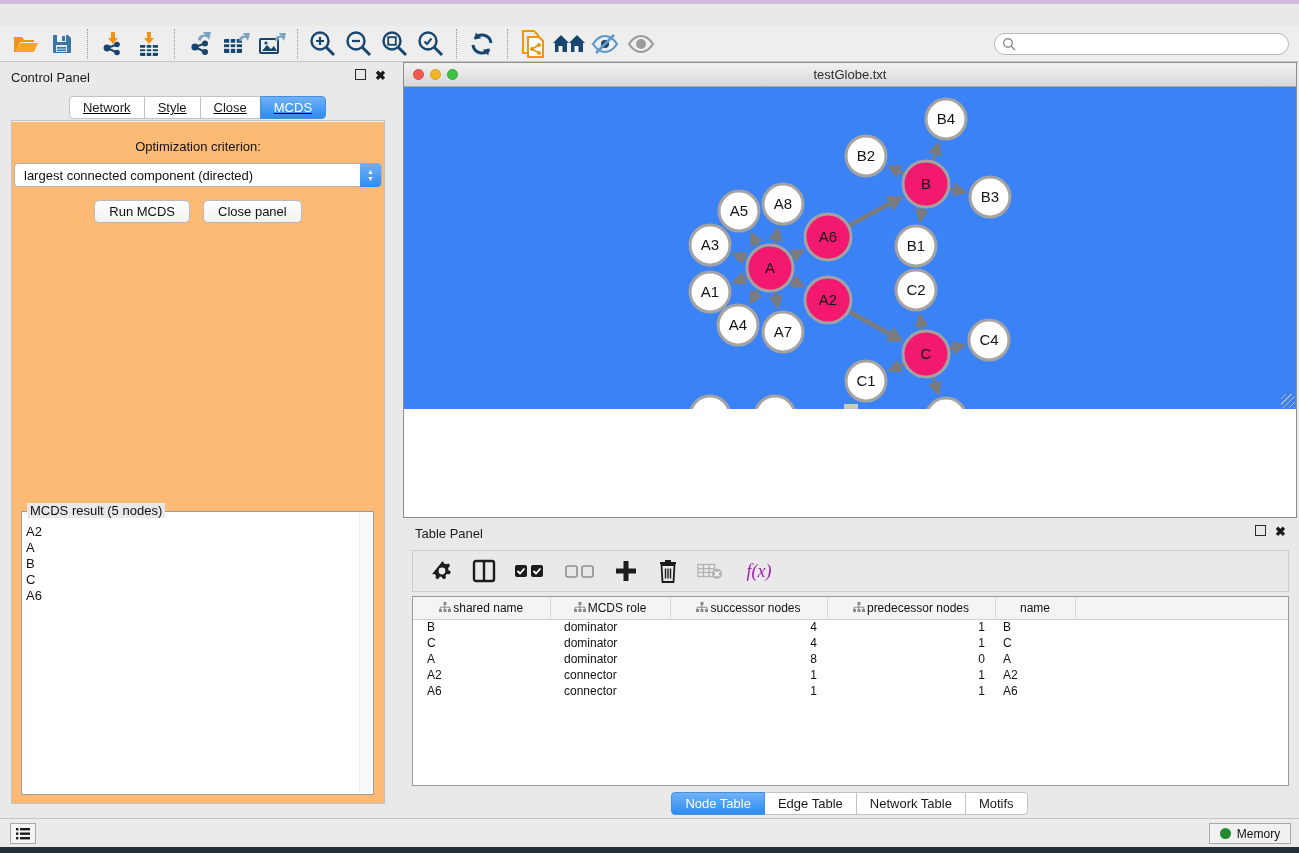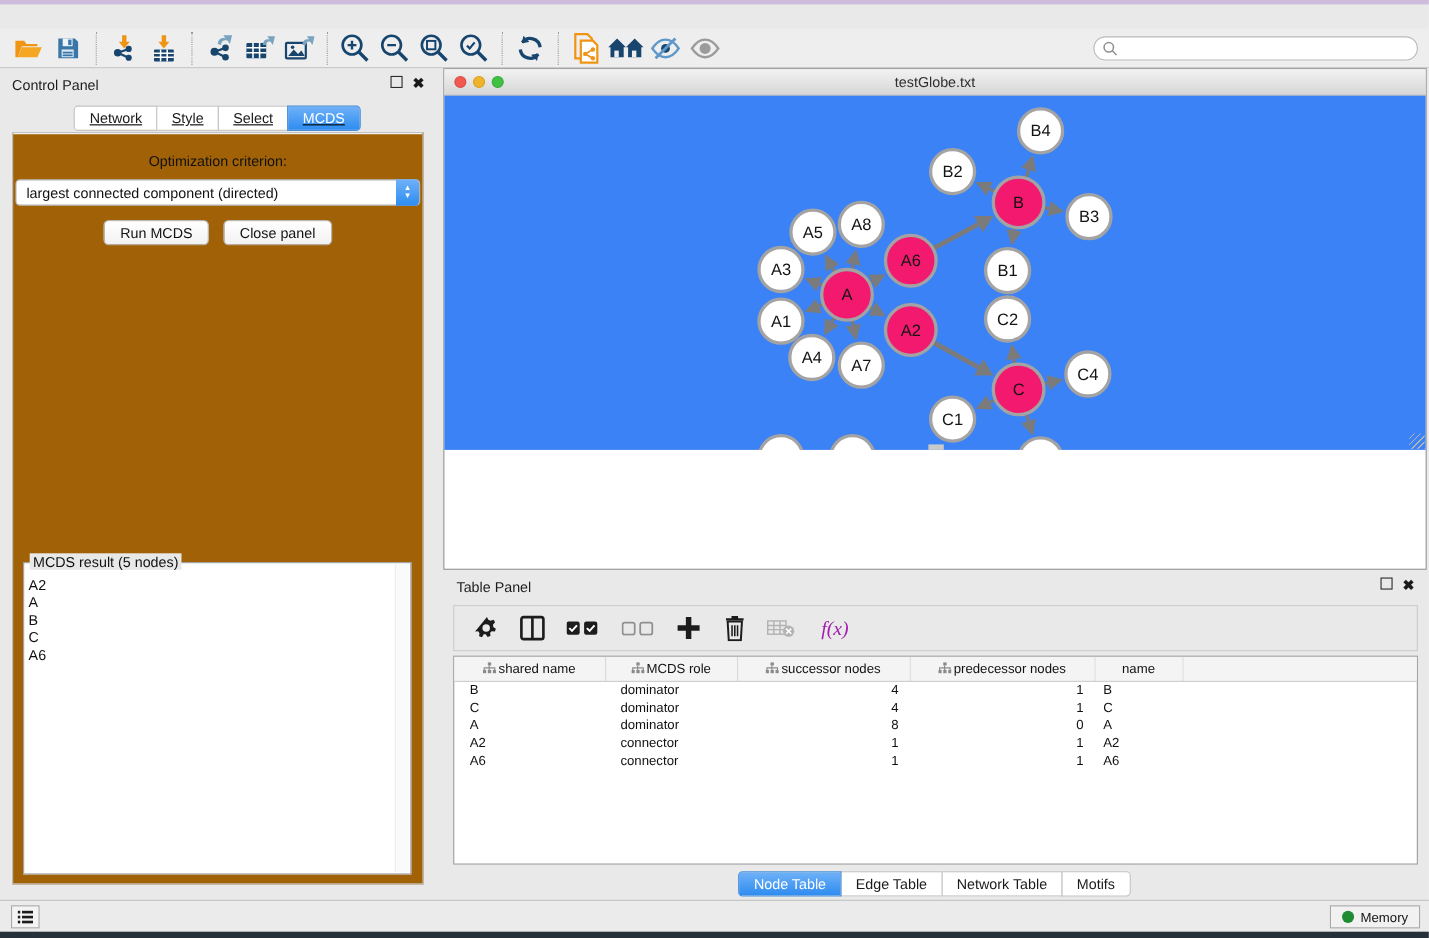--- a/index.html
+++ b/index.html
@@ -40,21 +40,21 @@
 
   .seg { display:flex; justify-content:center; }
   .seg .seg-btn { border:1px solid #c3c3c3; background:#fff; font-size:13px; color:#1a1a1a;
     padding:3px 13px; margin-left:-1px; position:relative; }
   .seg .seg-btn:first-child { border-radius:4px 0 0 4px; }
   .seg .seg-btn:last-child { border-radius:0 4px 4px 0; }
   .seg .seg-sel { background:linear-gradient(#6fb1f8,#2e8cf0); color:#fff; border-color:#4a90d9; z-index:1; }
 
   .cp-tabs { margin-top:6px;text-decoration:underline; }
   .cp-content { position:absolute; left:9px; right:9px; top:56px; bottom:8px;
-    background:#a16207; border:1px solid #c2c2c2; box-shadow:inset 0 1px 0 #f4f4f4; }
+    background:#fdba74; border:1px solid #c2c2c2; box-shadow:inset 0 1px 0 #f4f4f4; }
   .opt-label { text-align:center; font-size:13px; color:#111; margin-top:18px; }
   .select-box { position:relative; margin:9px auto 0; width:368px; height:24px; background:#fff;
     border:1px solid #b2b2b2; border-radius:4px; display:flex; align-items:center; padding-left:9px; }
   .select-box .sel-text { font-size:13px; color:#111; }
   .sel-stepper { position:absolute; right:0; top:-1px; width:21px; height:24px; border-radius:0 4px 4px 0;
     background:linear-gradient(#6fb1f8,#2e8cf0); display:flex; flex-direction:column; align-items:center; justify-content:center; }
   .sel-stepper span { color:#fff; font-size:7px; line-height:7px; }
   .cp-buttons { display:flex; justify-content:center; gap:13px; margin-top:13px; }
   .mac-btn { background:linear-gradient(#ffffff,#f2f2f2); border:1px solid #b9b9b9; border-radius:5px;
     font-size:13px; color:#111; padding:3px 14px; height:23px; }
@@ -269,21 +269,21 @@
     <div class="panel-header">
       <span class="ph-title">Control Panel</span>
       <div class="ph-icons">
         <div class="ph-float"></div>
         <div class="ph-close">✖</div>
       </div>
     </div>
     <div class="seg cp-tabs">
         <button class="seg-btn">Network</button>
         <button class="seg-btn">Style</button>
-        <button class="seg-btn">Select</button>
+        <button class="seg-btn">Close</button>
         <button class="seg-btn seg-sel">MCDS</button>
       </div>
     <div class="cp-content">
       <div class="opt-label">Optimization criterion:</div>
       <div class="select-box">
         <span class="sel-text">largest connected component (directed)</span>
         <div class="sel-stepper">
             <span>▲</span>
             <span>▼</span>
           </div>

